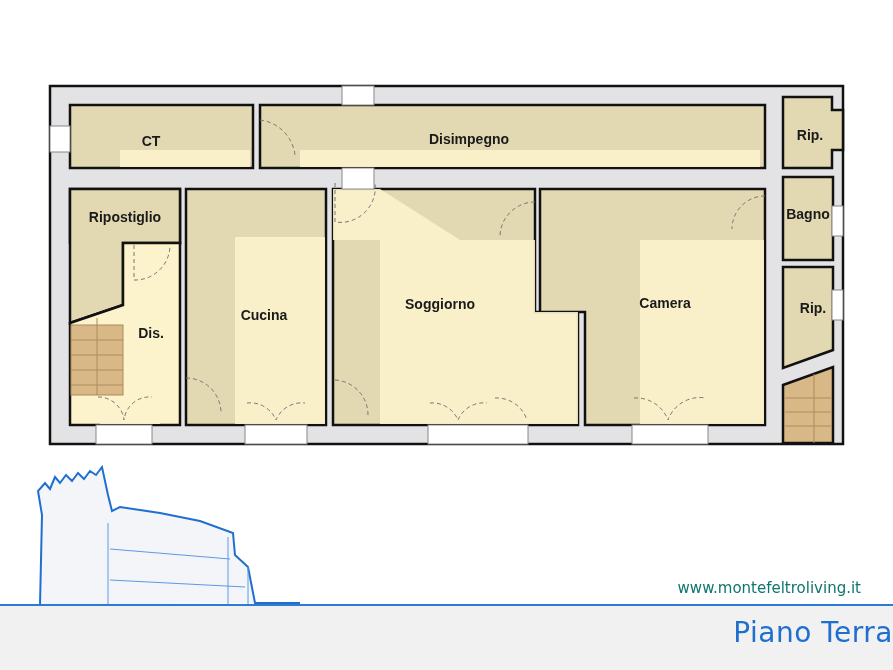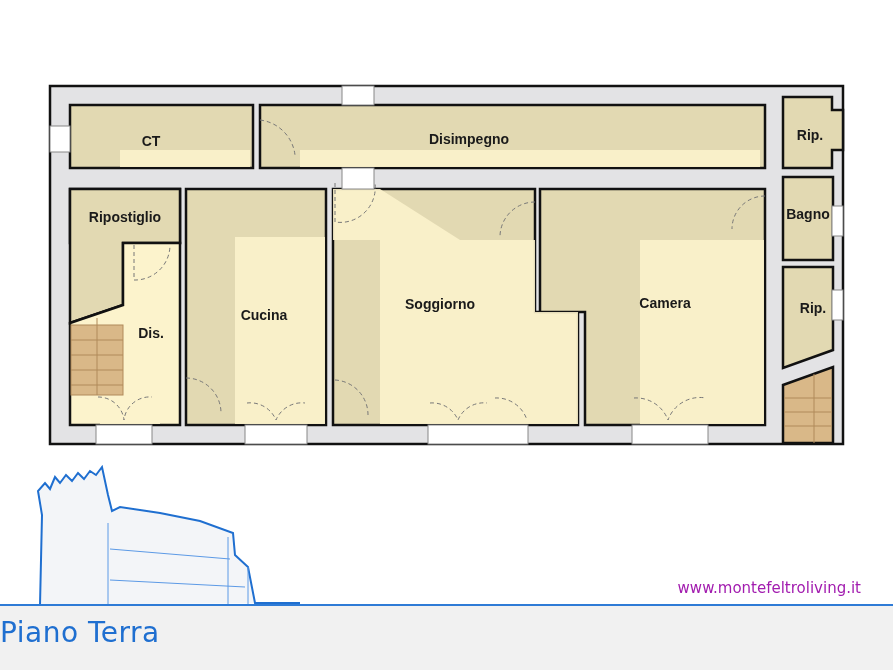--- a/index.html
+++ b/index.html
@@ -1,21 +1,21 @@
 <!DOCTYPE html>
 <html><head>
 <meta charset="utf-8">
 <style>
   html, body { margin: 0; padding: 0; }
   body { width: 893px; height: 670px; background: #ffffff; position: relative; overflow: hidden; font-family: "Liberation Sans", sans-serif; }
   .plan { position: absolute; left: 0; top: 0; width: 893px; height: 460px; }
   .room-label { font-family: "Liberation Sans", sans-serif; font-weight: bold; font-size: 14px; fill: #1a1a1a; }
   .footer { position: absolute; left: 0; top: 604px; width: 893px; height: 66px; background: #f1f1f1; border-top: 2px solid #2e7bd6; }
-  .footer-title { position: absolute; left: 0; right: 0; top: 10px; text-align: left; font-family: "DejaVu Sans", sans-serif; font-size: 28px; color: #1f6fd0; letter-spacing: 0.5px; }
-  .website { position: absolute; right: 32px; top: 579px; font-family: "DejaVu Sans", sans-serif; font-size: 15px; color: #a21caf; }
+  .footer-title { position: absolute; left: 0; right: 0; top: 10px; text-align: right; font-family: "DejaVu Sans", sans-serif; font-size: 28px; color: #1f6fd0; letter-spacing: 0.5px; }
+  .website { position: absolute; right: 32px; top: 579px; font-family: "DejaVu Sans", sans-serif; font-size: 15px; color: #0f766e; }
   .castle { position: absolute; left: 0; top: 455px; width: 300px; height: 150px; }
 </style>
 </head>
 <body>
 
 <svg class="plan" viewBox="0 0 893 460" xmlns="http://www.w3.org/2000/svg">
 
   <rect x="50" y="86" width="793" height="358" fill="#e3e3e5" stroke="#111" stroke-width="2.5"></rect>
 
   <g stroke="#111" stroke-width="2.5">

